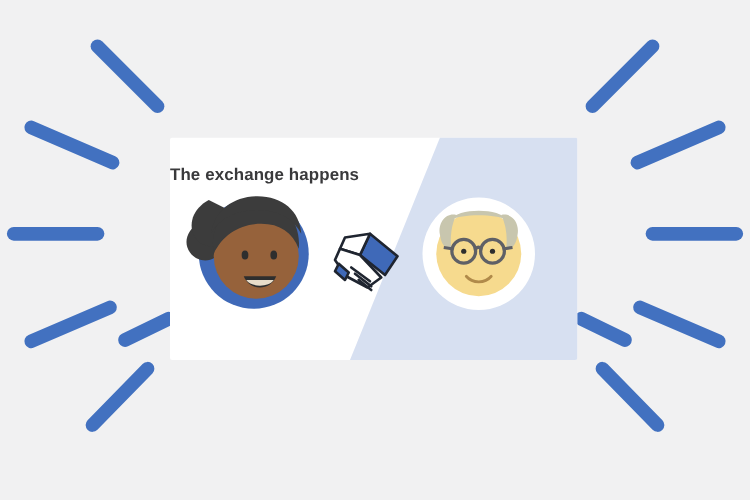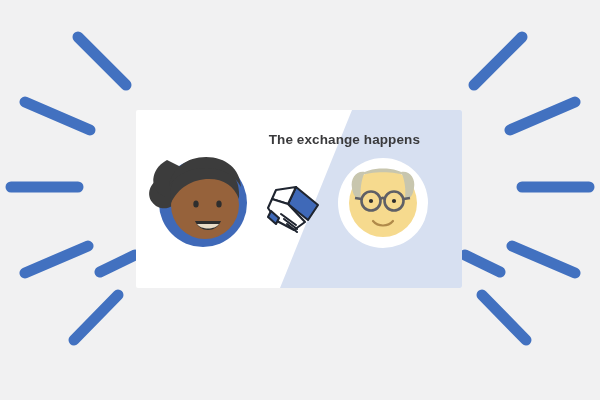--- a/index.html
+++ b/index.html
@@ -24,21 +24,21 @@
     left: 0;
     top: 0;
     width: 600px;
     height: 400px;
   }
   #card-title {
     position: absolute;
     left: 136px;
     top: 132px;
     width: 284px;
-    text-align: right;
+    text-align: left;
     font-family: "Liberation Sans", sans-serif;
     font-size: 13.5px;
     font-weight: bold;
     color: #3a3a3c;
     letter-spacing: 0.1px;
     white-space: nowrap;
   }
 </style>
 </head>
 <body>

